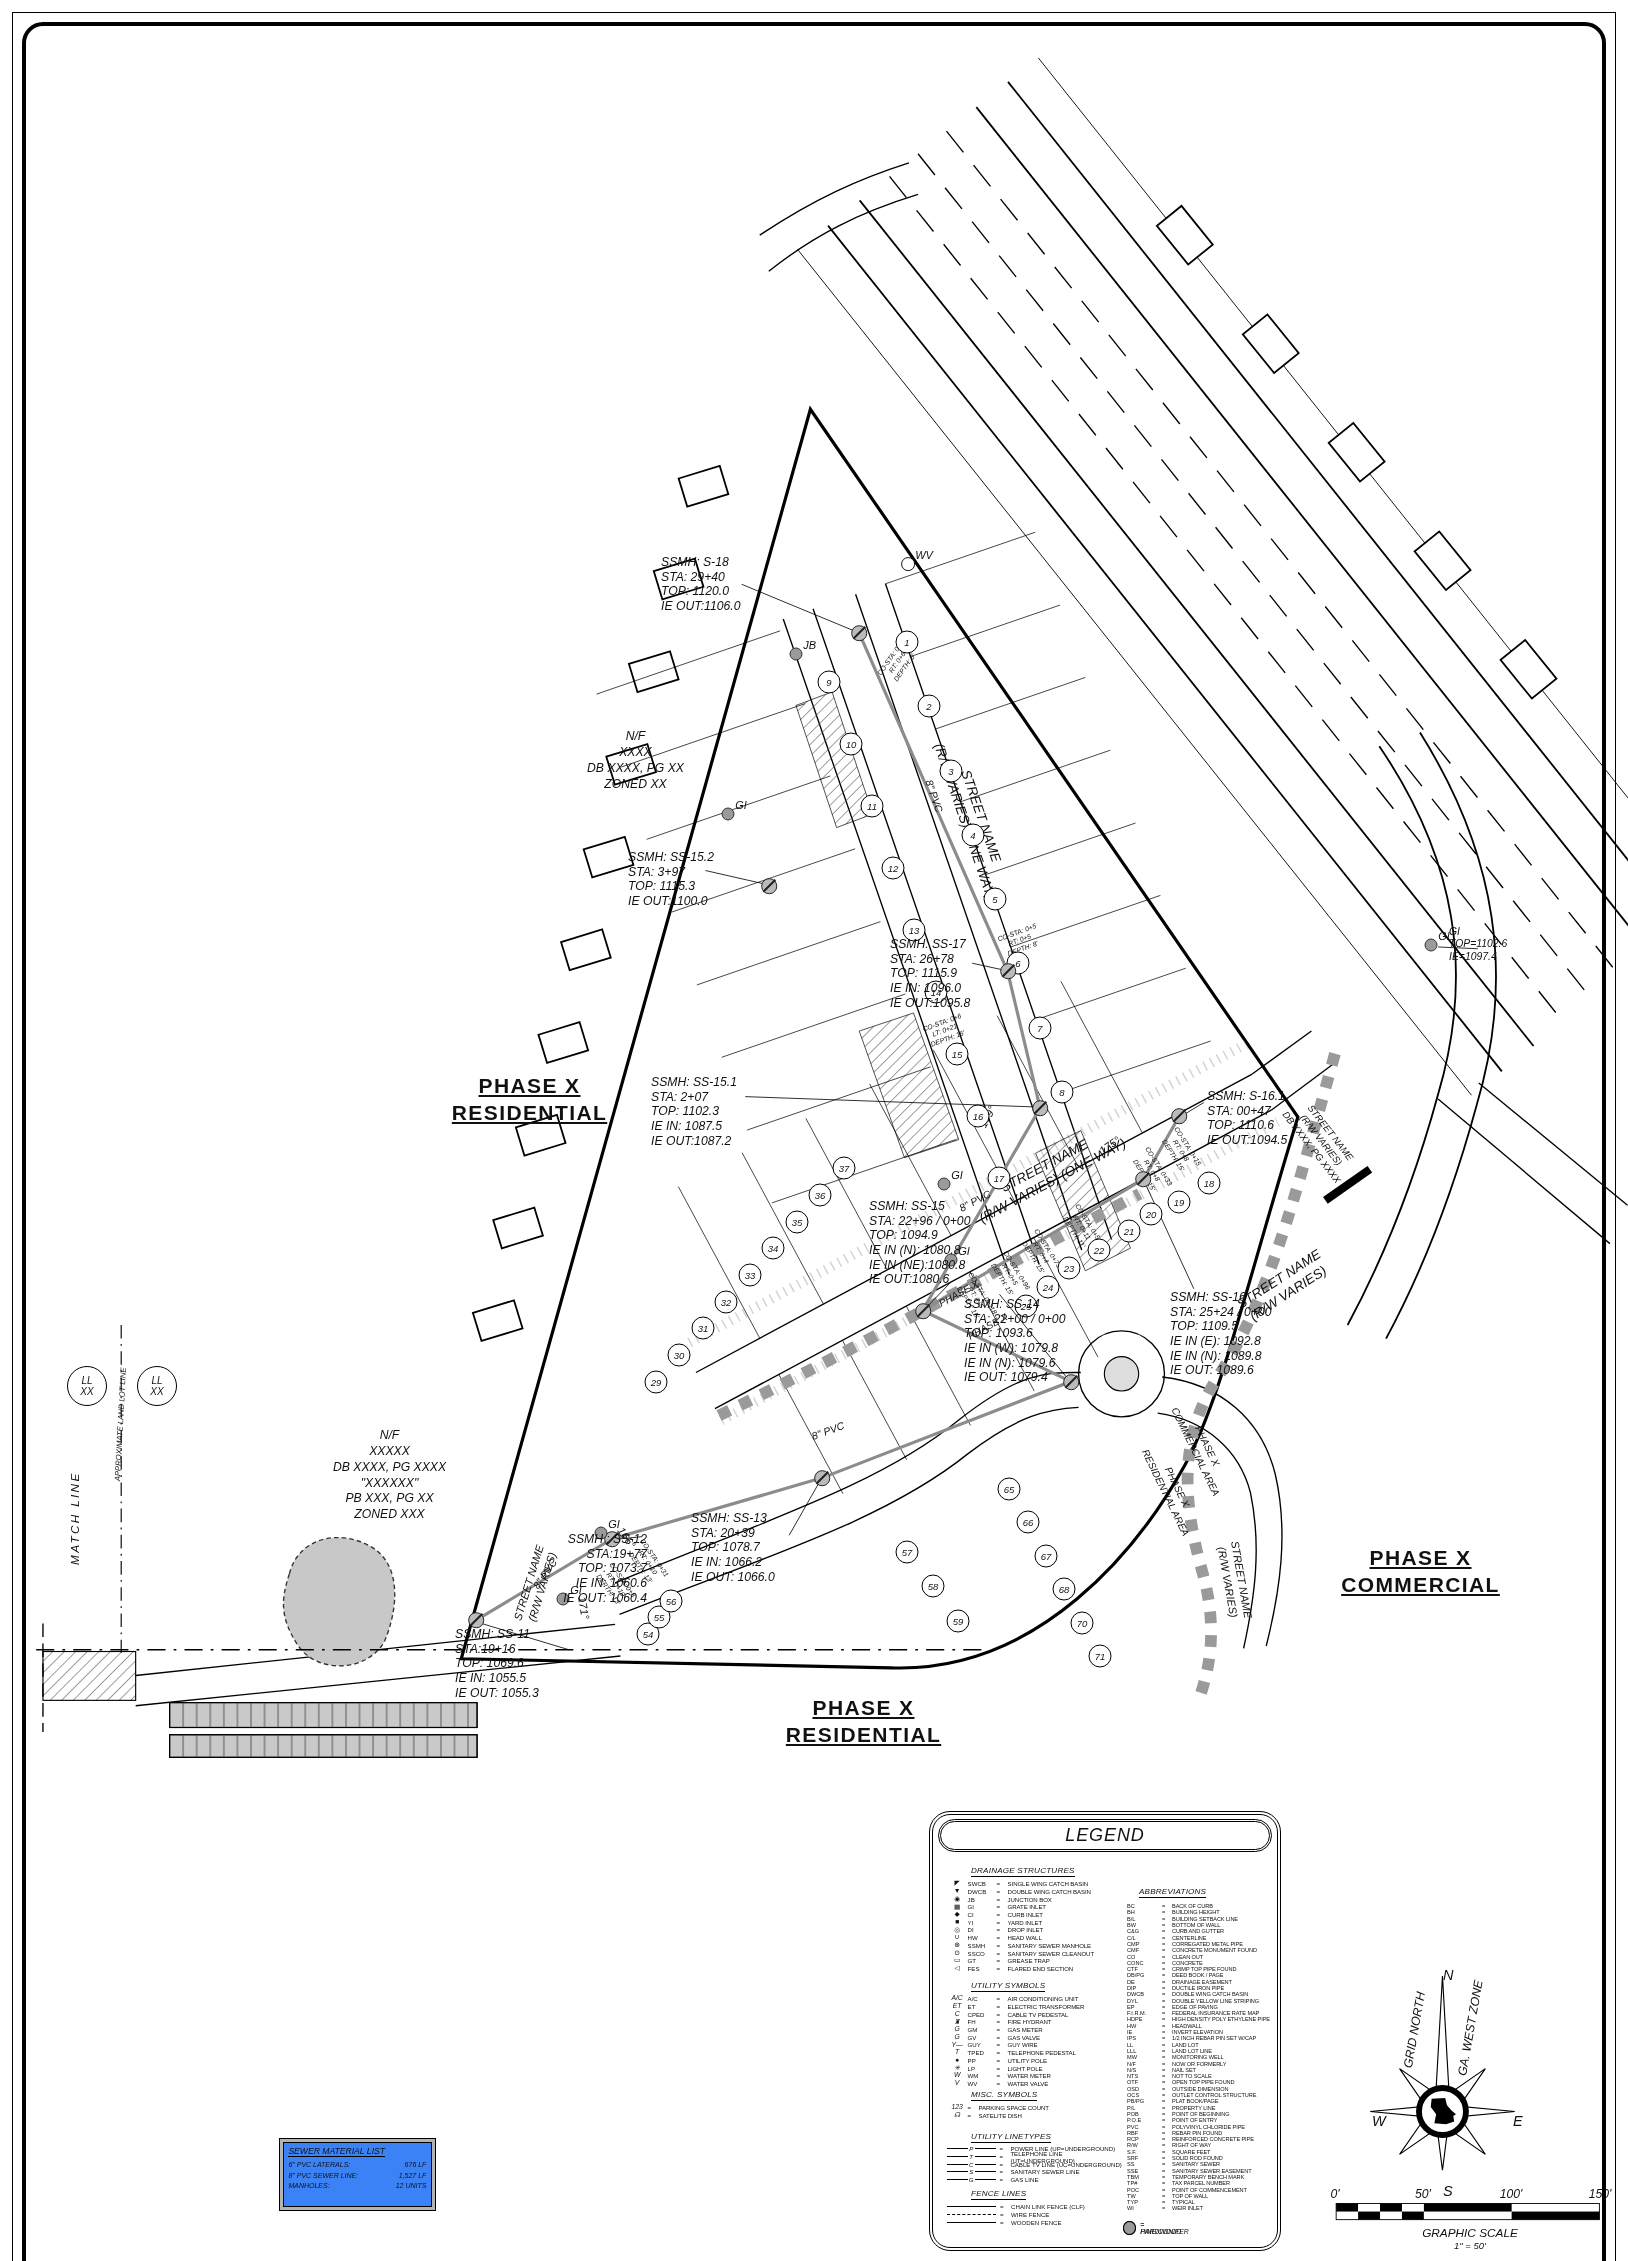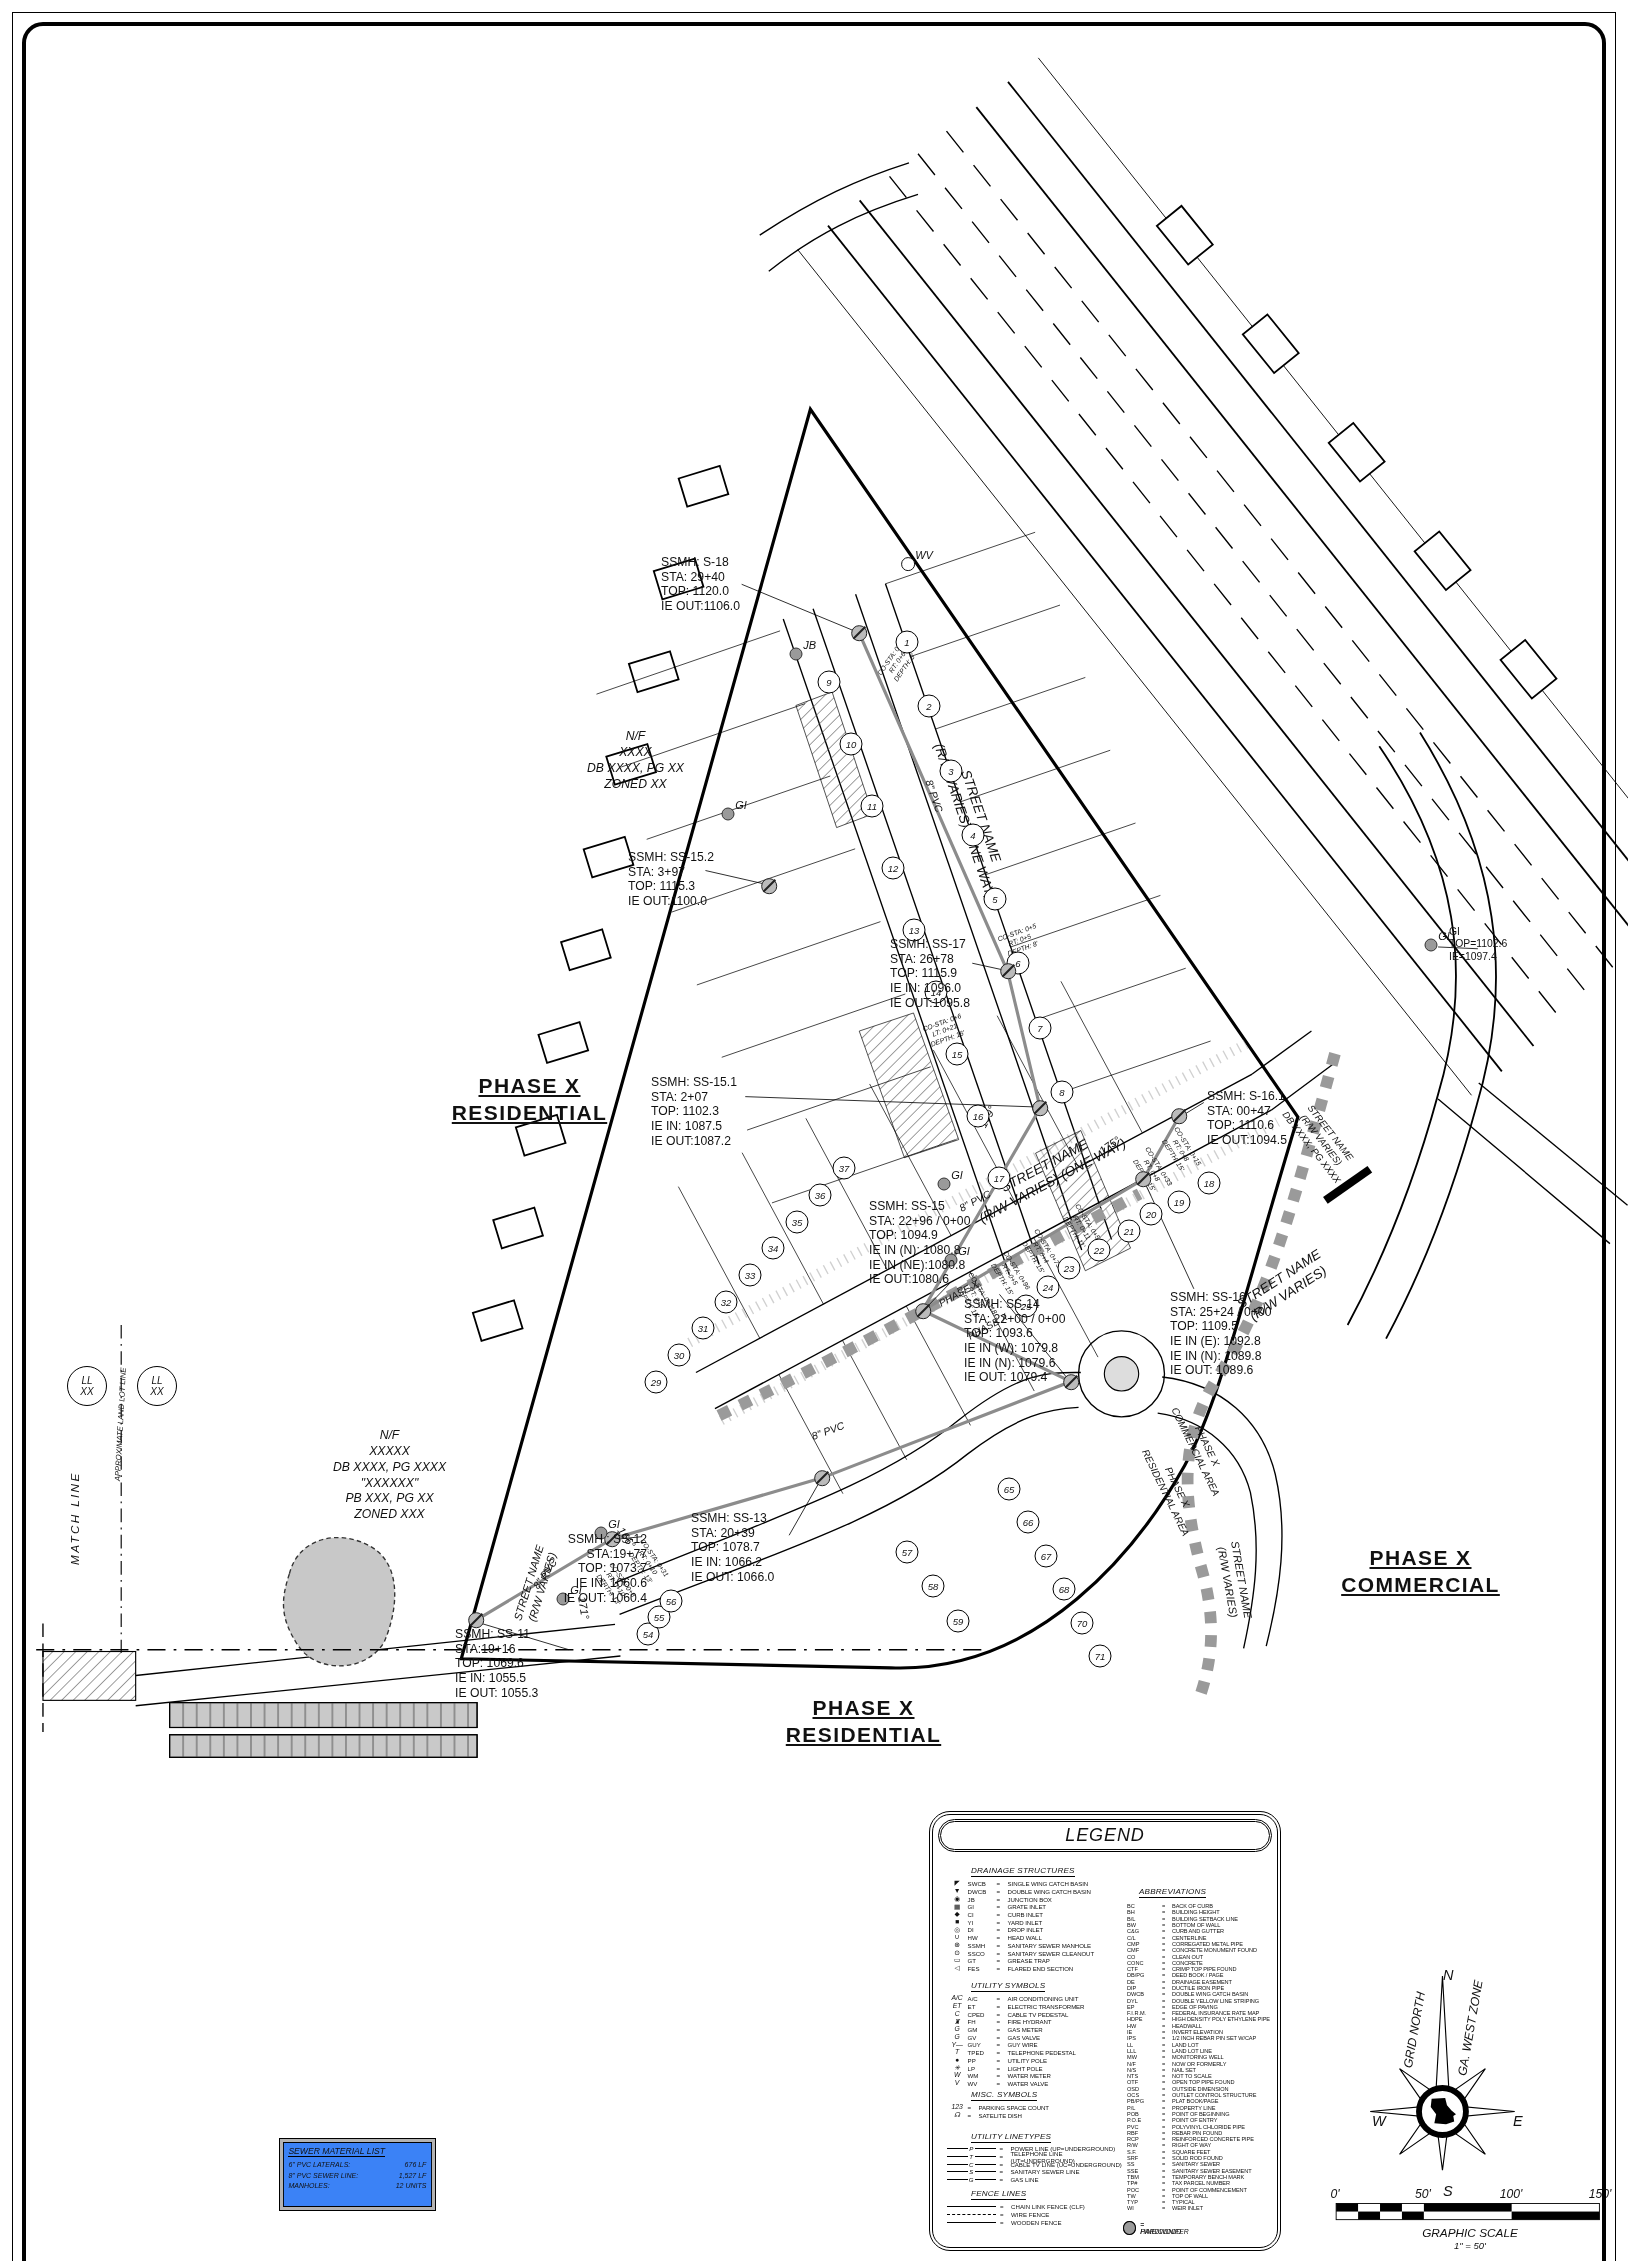--- a/index.html
+++ b/index.html
@@ -2,21 +2,21 @@
 <html style="font-size:7.2px"><head>
 <meta charset="utf-8">
 <style>
   html,body{margin:0;padding:0;background:#e8e8e8;}
   .sheet{position:relative;width:1628px;height:2442px;background:#fff;overflow:hidden;
          color:#111;font-family:"Liberation Sans",sans-serif;}
   .frame-outer{position:absolute;left:11.8px;top:11.8px;right:11.8px;bottom:11.8px;border:1.8px solid #000;}
   .frame-inner{position:absolute;left:22px;top:22px;right:22px;bottom:22px;border:4.5px solid #000;border-radius:21px;}
   .mapsvg{position:absolute;left:0;top:0;z-index:1;}
   .lab{position:absolute;z-index:2;}
-  .callout{position:absolute;z-index:3;font-size:12.2px;line-height:1.2;white-space:pre-line;}
+  .callout{position:absolute;z-index:3;font-style:italic;font-size:12.2px;line-height:1.2;white-space:pre-line;}
   .callout.ra{text-align:right;transform:translateX(-100%);}
   .maplabel{position:absolute;z-index:2;font-style:italic;white-space:pre-line;text-align:center;line-height:1.25;}
   .nf{position:absolute;z-index:2;font-style:italic;font-size:12.2px;line-height:1.3;text-align:center;white-space:pre-line;width:145px;}
   .phase-big{position:absolute;z-index:2;font-size:21px;font-weight:600;letter-spacing:1.4px;line-height:1.3;
              text-decoration:underline;text-align:center;white-space:pre-line;width:217px;}
   .lot{position:absolute;z-index:2;width:21px;height:21px;border:1.4px solid #000;border-radius:50%;background:#fff;
        display:flex;align-items:center;justify-content:center;font-size:9.5px;font-style:italic;}
   .pt{position:absolute;z-index:2;width:0;height:0;}
   .pt .g{position:absolute;transform:translate(-50%,-50%);display:block;}
   .pt.mh .g{width:13.6px;height:13.6px;border:1.8px solid #222;border-radius:50%;background:#bbb;}

